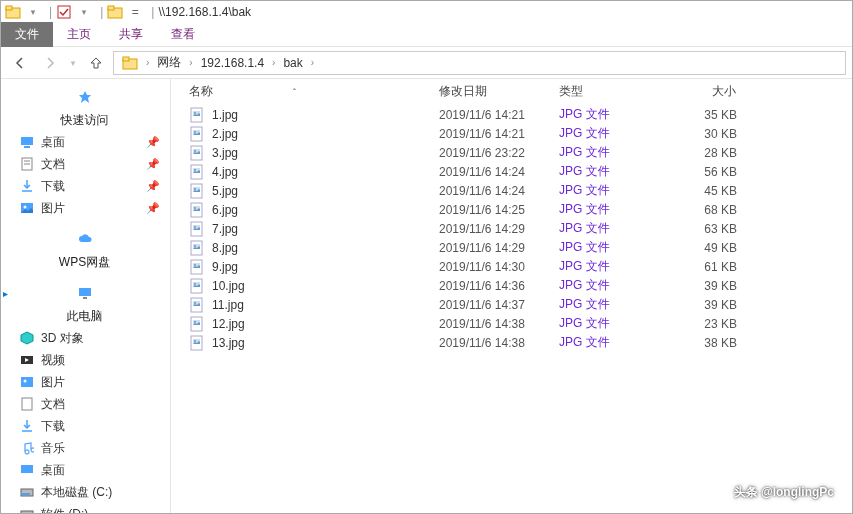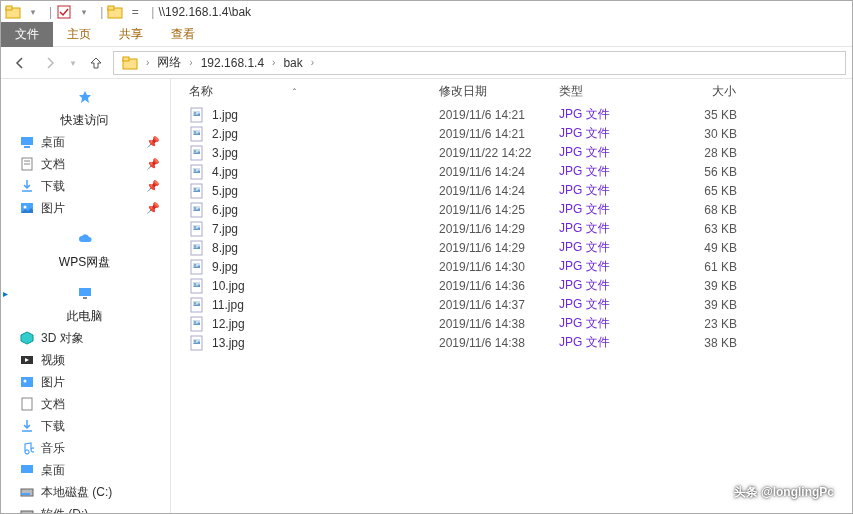--- a/index.html
+++ b/index.html
@@ -2,21 +2,21 @@
 <html><head>
 <meta charset="utf-8">
 <style>
   * { box-sizing: border-box; margin: 0; padding: 0; font-family: "Microsoft YaHei", "Segoe UI", sans-serif; font-size: 12px; }
   body { width: 853px; height: 514px; background: #fff; overflow: hidden; position: relative; border: 1px solid #aaa;}
   .titlebar { height: 22px; display: flex; align-items: center; padding: 0 4px; background: #fff; }
   .titlebar .tb-icon { width: 16px; height: 16px; display: inline-flex; align-items: center; justify-content: center; margin-right: 4px; }
   .titlebar .tb-sep { color: #999; margin: 0 4px; }
   .titlebar .tb-path { color: #333; }
   .ribbon-tabs { height: 24px; background: #fff; display: flex; align-items: center; border-bottom: 1px solid #e5e5e5; }
-  .ribbon-tab { padding: 4px 14px; cursor: default; color: #a16207; }
+  .ribbon-tab { padding: 4px 14px; cursor: default; color: #701a75; }
   .ribbon-tab.active { background: #737373; color: #fff; }
   .navbar { height: 32px; display: flex; align-items: center; gap: 4px; padding: 2px 6px; border-bottom: 1px solid #e5e5e5; }
   .nav-btn { width: 26px; height: 26px; display: inline-flex; align-items: center; justify-content: center; color: #555; border-radius: 2px; }
   .nav-btn.disabled { color: #bbb; }
   .addr { flex: 1; height: 24px; border: 1px solid #ccc; display: flex; align-items: center; padding: 0 4px; gap: 0; }
   .addr .seg { padding: 2px 4px; color: #333; display: inline-flex; align-items: center; gap: 4px;}
   .addr .caret { color: #888; padding: 0 4px; font-size: 10px;}
   .body { display: flex; height: calc(100% - 78px); }
   .sidebar { width: 170px; border-right: 1px solid #e5e5e5; padding: 8px 0; overflow-y: auto; }
   .side-group { margin-bottom: 10px; }
@@ -320,21 +320,21 @@
             <span class="ficon">
               <svg width="16" height="16">
                 <rect x="2" y="1" width="11" height="14" fill="#fff" stroke="#aac"></rect>
                 <rect x="4" y="4" width="7" height="5" fill="#cde"></rect>
                 <circle cx="6" cy="6" r="1" fill="#69c"></circle>
                 <path d="M4 9l2-2 2 1 2-2 1 1v2z" fill="#69c"></path>
               </svg>
             </span>
             <span>3.jpg</span>
           </div>
-          <div class="cell date">2019/11/22 14:22</div>
+          <div class="cell date">2019/11/6 23:22</div>
           <div class="cell type">JPG 文件</div>
           <div class="cell size">28 KB</div>
         </div>
         <div class="row">
           <div class="cell name">
             <span class="ficon">
               <svg width="16" height="16">
                 <rect x="2" y="1" width="11" height="14" fill="#fff" stroke="#aac"></rect>
                 <rect x="4" y="4" width="7" height="5" fill="#cde"></rect>
                 <circle cx="6" cy="6" r="1" fill="#69c"></circle>
@@ -354,21 +354,21 @@
                 <rect x="2" y="1" width="11" height="14" fill="#fff" stroke="#aac"></rect>
                 <rect x="4" y="4" width="7" height="5" fill="#cde"></rect>
                 <circle cx="6" cy="6" r="1" fill="#69c"></circle>
                 <path d="M4 9l2-2 2 1 2-2 1 1v2z" fill="#69c"></path>
               </svg>
             </span>
             <span>5.jpg</span>
           </div>
           <div class="cell date">2019/11/6 14:24</div>
           <div class="cell type">JPG 文件</div>
-          <div class="cell size">65 KB</div>
+          <div class="cell size">45 KB</div>
         </div>
         <div class="row">
           <div class="cell name">
             <span class="ficon">
               <svg width="16" height="16">
                 <rect x="2" y="1" width="11" height="14" fill="#fff" stroke="#aac"></rect>
                 <rect x="4" y="4" width="7" height="5" fill="#cde"></rect>
                 <circle cx="6" cy="6" r="1" fill="#69c"></circle>
                 <path d="M4 9l2-2 2 1 2-2 1 1v2z" fill="#69c"></path>
               </svg>

